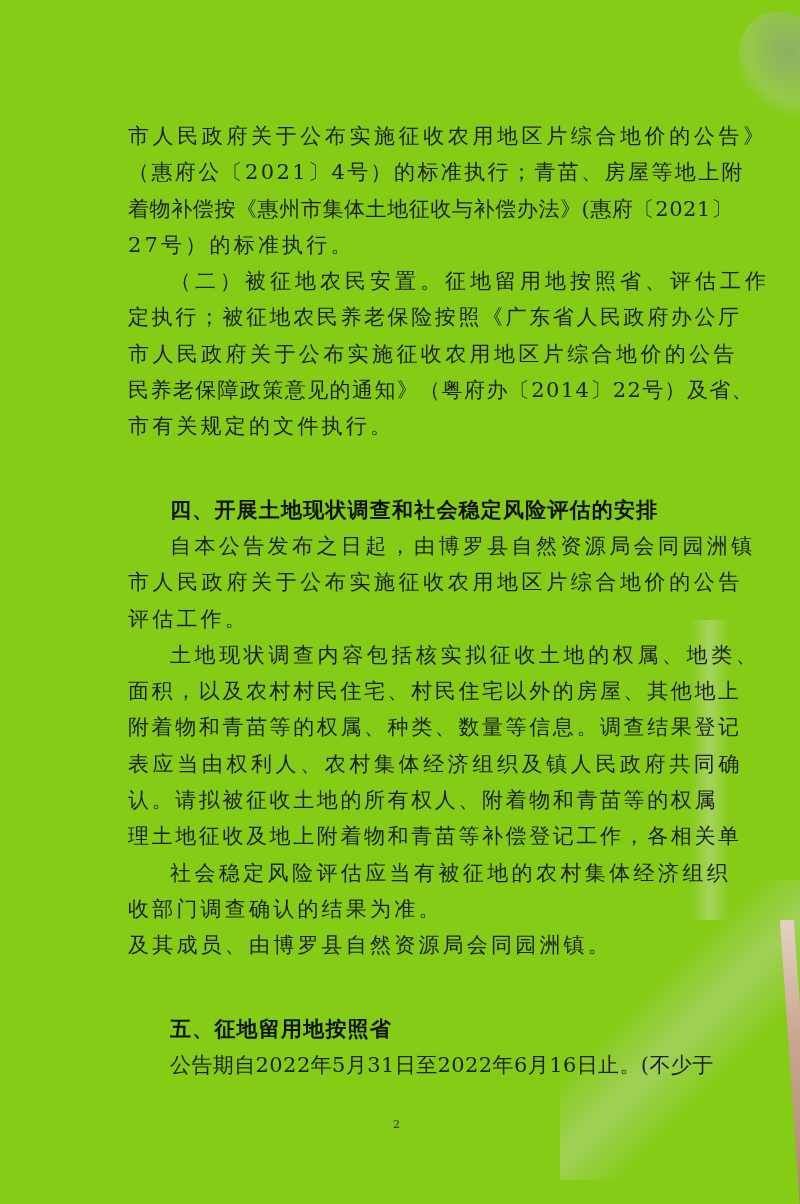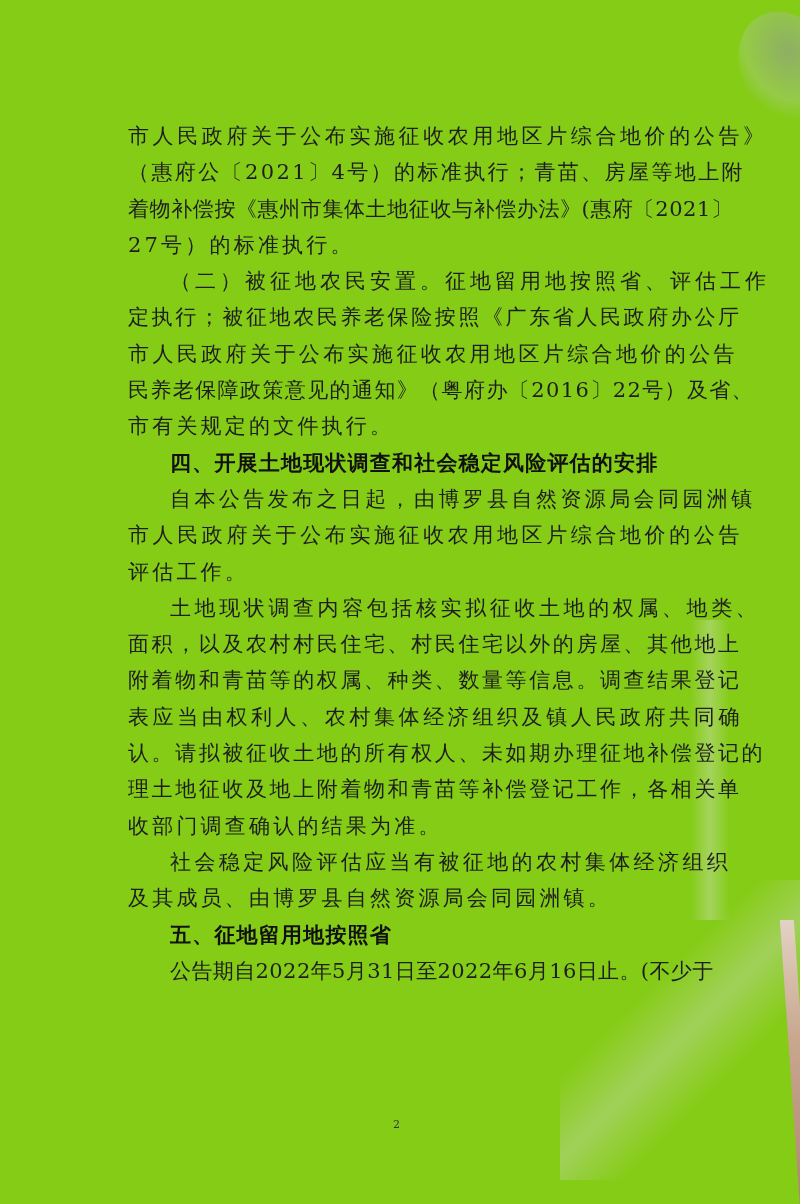--- a/index.html
+++ b/index.html
@@ -65,20 +65,21 @@
       white-space: nowrap;
       color: #1e1e1e;
     }
     .indent { padding-left: 42px; }
     .heading {
       font-family: "DejaVu Sans", "Liberation Sans", sans-serif;
       font-weight: bold;
       font-size: 21px;
       letter-spacing: 1.2px;
       color: #111;
+      margin-top: 47px;
     }
     .page-number {
       position: absolute;
       left: 393px;
       top: 1118px;
       font-size: 11px;
       color: #333;
       font-family: "DejaVu Serif", serif;
     }
   </style>
@@ -93,37 +94,37 @@
 
   <div class="content">
     <div class="line" style="letter-spacing:3.6px">市人民政府关于公布实施征收农用地区片综合地价的公告》</div>
     <div class="line" style="letter-spacing:2.4px">（惠府公〔2021〕4号）的标准执行；青苗、房屋等地上附</div>
     <div class="line" style="letter-spacing:0.6px">着物补偿按《惠州市集体土地征收与补偿办法》(惠府〔2021〕</div>
     <div class="line">27号）的标准执行。</div>
 
     <div class="line indent" style="letter-spacing:4px">（二）被征地农民安置。征地留用地按照省、评估工作</div>
     <div class="line" style="letter-spacing:2.6px">定执行；被征地农民养老保险按照《广东省人民政府办公厅</div>
     <div class="line" style="letter-spacing:3.4px">市人民政府关于公布实施征收农用地区片综合地价的公告</div>
-    <div class="line" style="letter-spacing:1.4px">民养老保障政策意见的通知》（粤府办〔2016〕22号）及省、</div>
+    <div class="line" style="letter-spacing:1.4px">民养老保障政策意见的通知》（粤府办〔2014〕22号）及省、</div>
     <div class="line">市有关规定的文件执行。</div>
 
     <div class="line indent heading">四、开展土地现状调查和社会稳定风险评估的安排</div>
     <div class="line indent" style="letter-spacing:3.4px">自本公告发布之日起，由博罗县自然资源局会同园洲镇</div>
     <div class="line" style="letter-spacing:3.6px">市人民政府关于公布实施征收农用地区片综合地价的公告</div>
     <div class="line">评估工作。</div>
 
     <div class="line indent" style="letter-spacing:3.6px">土地现状调查内容包括核实拟征收土地的权属、地类、</div>
     <div class="line" style="letter-spacing:2.6px">面积，以及农村村民住宅、村民住宅以外的房屋、其他地上</div>
     <div class="line" style="letter-spacing:2.6px">附着物和青苗等的权属、种类、数量等信息。调查结果登记</div>
     <div class="line" style="letter-spacing:3.6px">表应当由权利人、农村集体经济组织及镇人民政府共同确</div>
-    <div class="line" style="letter-spacing:2.6px">认。请拟被征收土地的所有权人、未如期办理征地补偿登记的</div>
+    <div class="line" style="letter-spacing:2.6px">认。请拟被征收土地的所有权人、附着物和青苗等的权属</div>
     <div class="line" style="letter-spacing:2.6px">理土地征收及地上附着物和青苗等补偿登记工作，各相关单</div>
+    <div class="line indent" style="letter-spacing:3.4px">社会稳定风险评估应当有被征地的农村集体经济组织</div>
+
     <div class="line">收部门调查确认的结果为准。</div>
-
-    <div class="line indent" style="letter-spacing:3.4px">社会稳定风险评估应当有被征地的农村集体经济组织</div>
     <div class="line">及其成员、由博罗县自然资源局会同园洲镇。</div>
 
     <div class="line indent heading">五、征地留用地按照省</div>
     <div class="line indent" style="letter-spacing:0.4px">公告期自2022年5月31日至2022年6月16日止。(不少于</div>
   </div>
 
   <div class="page-number">2</div>
 </div>
 
 </body></html>

